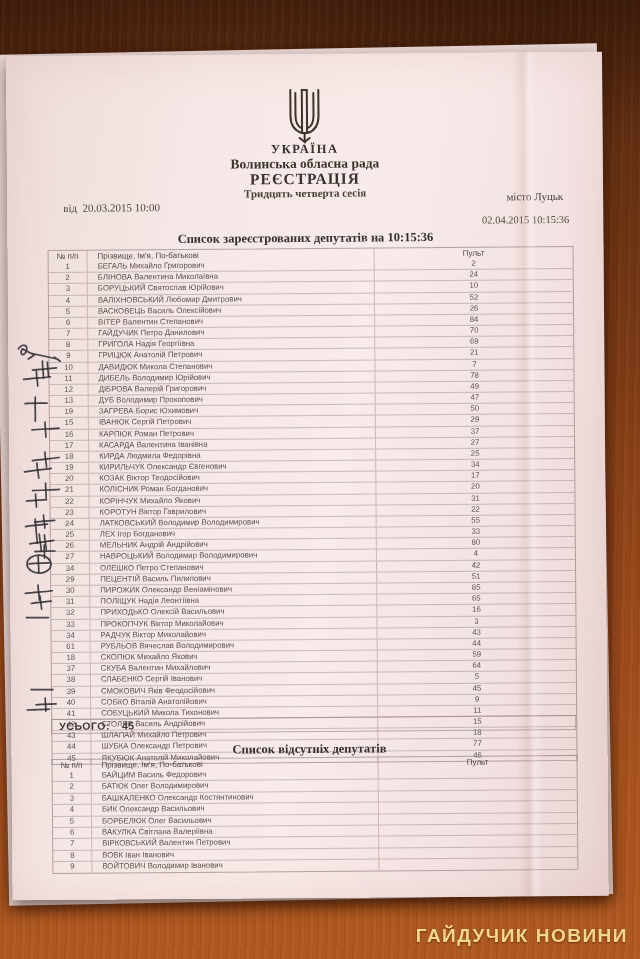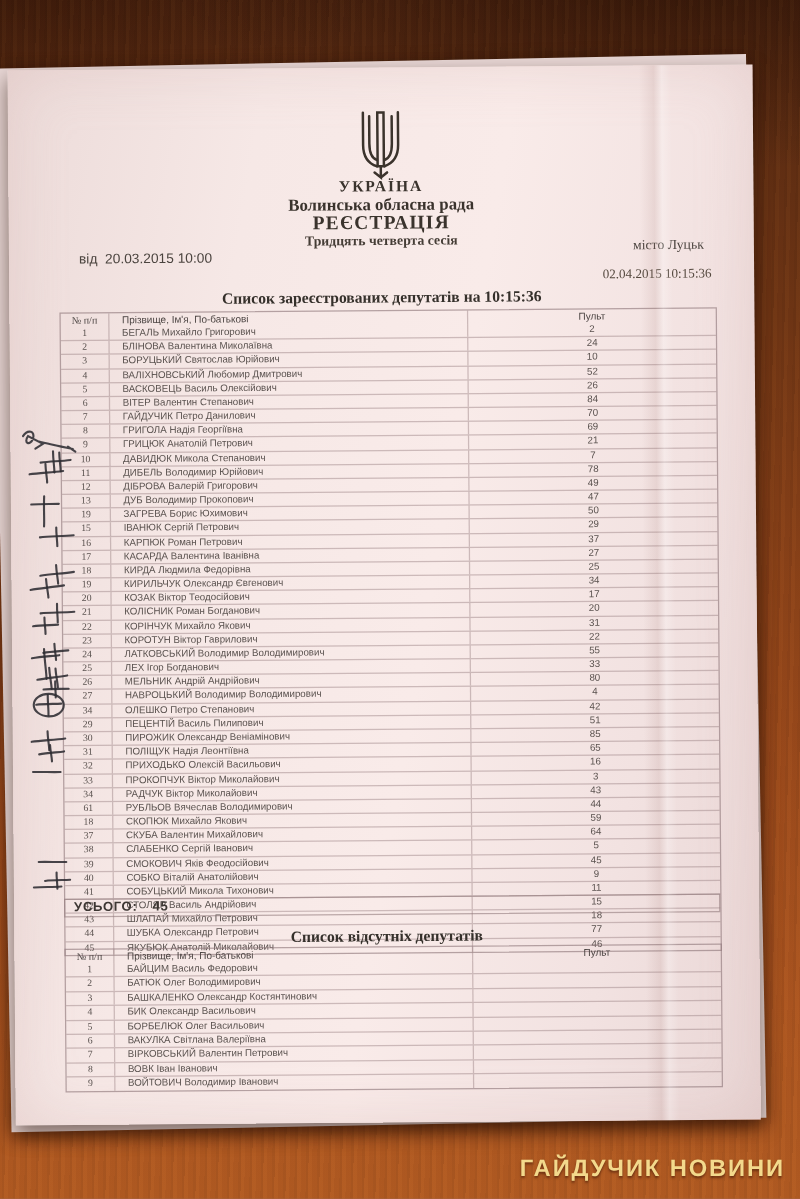--- a/index.html
+++ b/index.html
@@ -40,35 +40,35 @@
   }
   
   .emblem{position:absolute;left:0;right:0;top:34px;text-align:center;}
   .h-serif{position:absolute;left:0;right:0;text-align:center;
     font-family:"Liberation Serif","DejaVu Serif",serif;font-weight:bold;color:#3a332d;}
   .h-country{top:88px;font-size:12.5px;letter-spacing:1.5px;}
   .h-council{top:102px;font-size:13.5px;}
   .h-reg{top:116px;font-size:15.5px;letter-spacing:1px;}
   .h-session{top:133px;font-size:11px;color:#453d36;}
   .meta-left{position:absolute;left:56px;top:146px;
-    font-family:Liberation Sans, sans-serif;font-size:11px;color:#4b443f;}
+    font-family:Liberation Serif, serif;font-size:11px;color:#4b443f;}
   .meta-city{position:absolute;right:40px;top:138px;text-align:right;
     font-family:"Liberation Serif",serif;font-size:11px;color:#4b443f;}
   .meta-print{position:absolute;right:34px;top:162px;text-align:right;
     font-family:"Liberation Serif",serif;font-size:10.5px;color:#55493f;}
   .t1-title{top:177px;font-size:12.5px;color:#35302b;}
   .t2-title{top:688px;font-size:12.5px;color:#35302b;}
   
   .table{position:absolute;left:40px;width:524px;
     border:1px solid rgba(145,122,124,.65);color:#5a524f;}
   .table .tr{display:flex;border-top:1px solid rgba(160,136,138,.5);}
   .table .tr:first-child{border-top:none;}
   .table .hdr{height:11px;line-height:11px;font-size:8px;color:#4c4543;}
   .td{overflow:hidden;white-space:nowrap;}
-  .td.n{width:38px;text-align:center;border-right:1px solid rgba(160,136,138,.5);font-family:Liberation Serif, serif;}
+  .td.n{width:38px;text-align:center;border-right:1px solid rgba(160,136,138,.5);}
   .td.name{flex:1;padding-left:10px;border-right:1px solid rgba(160,136,138,.5);}
   .td.pult{width:198px;text-align:center;}
   .t1{top:194px;}
   .t1 .tr.row{height:10.18px;line-height:10.3px;font-size:7.8px;}
   .t2{top:703px;}
   .t2 .tr.row{height:10.4px;line-height:10.5px;font-size:7.8px;}
   .total-row{
     position:absolute;left:40px;top:663px;width:516px;height:13px;line-height:13px;
     border:1px solid rgba(145,122,124,.6);font-weight:bold;font-size:10.5px;color:#3d3733;
     padding-left:7px;letter-spacing:.5px;}

